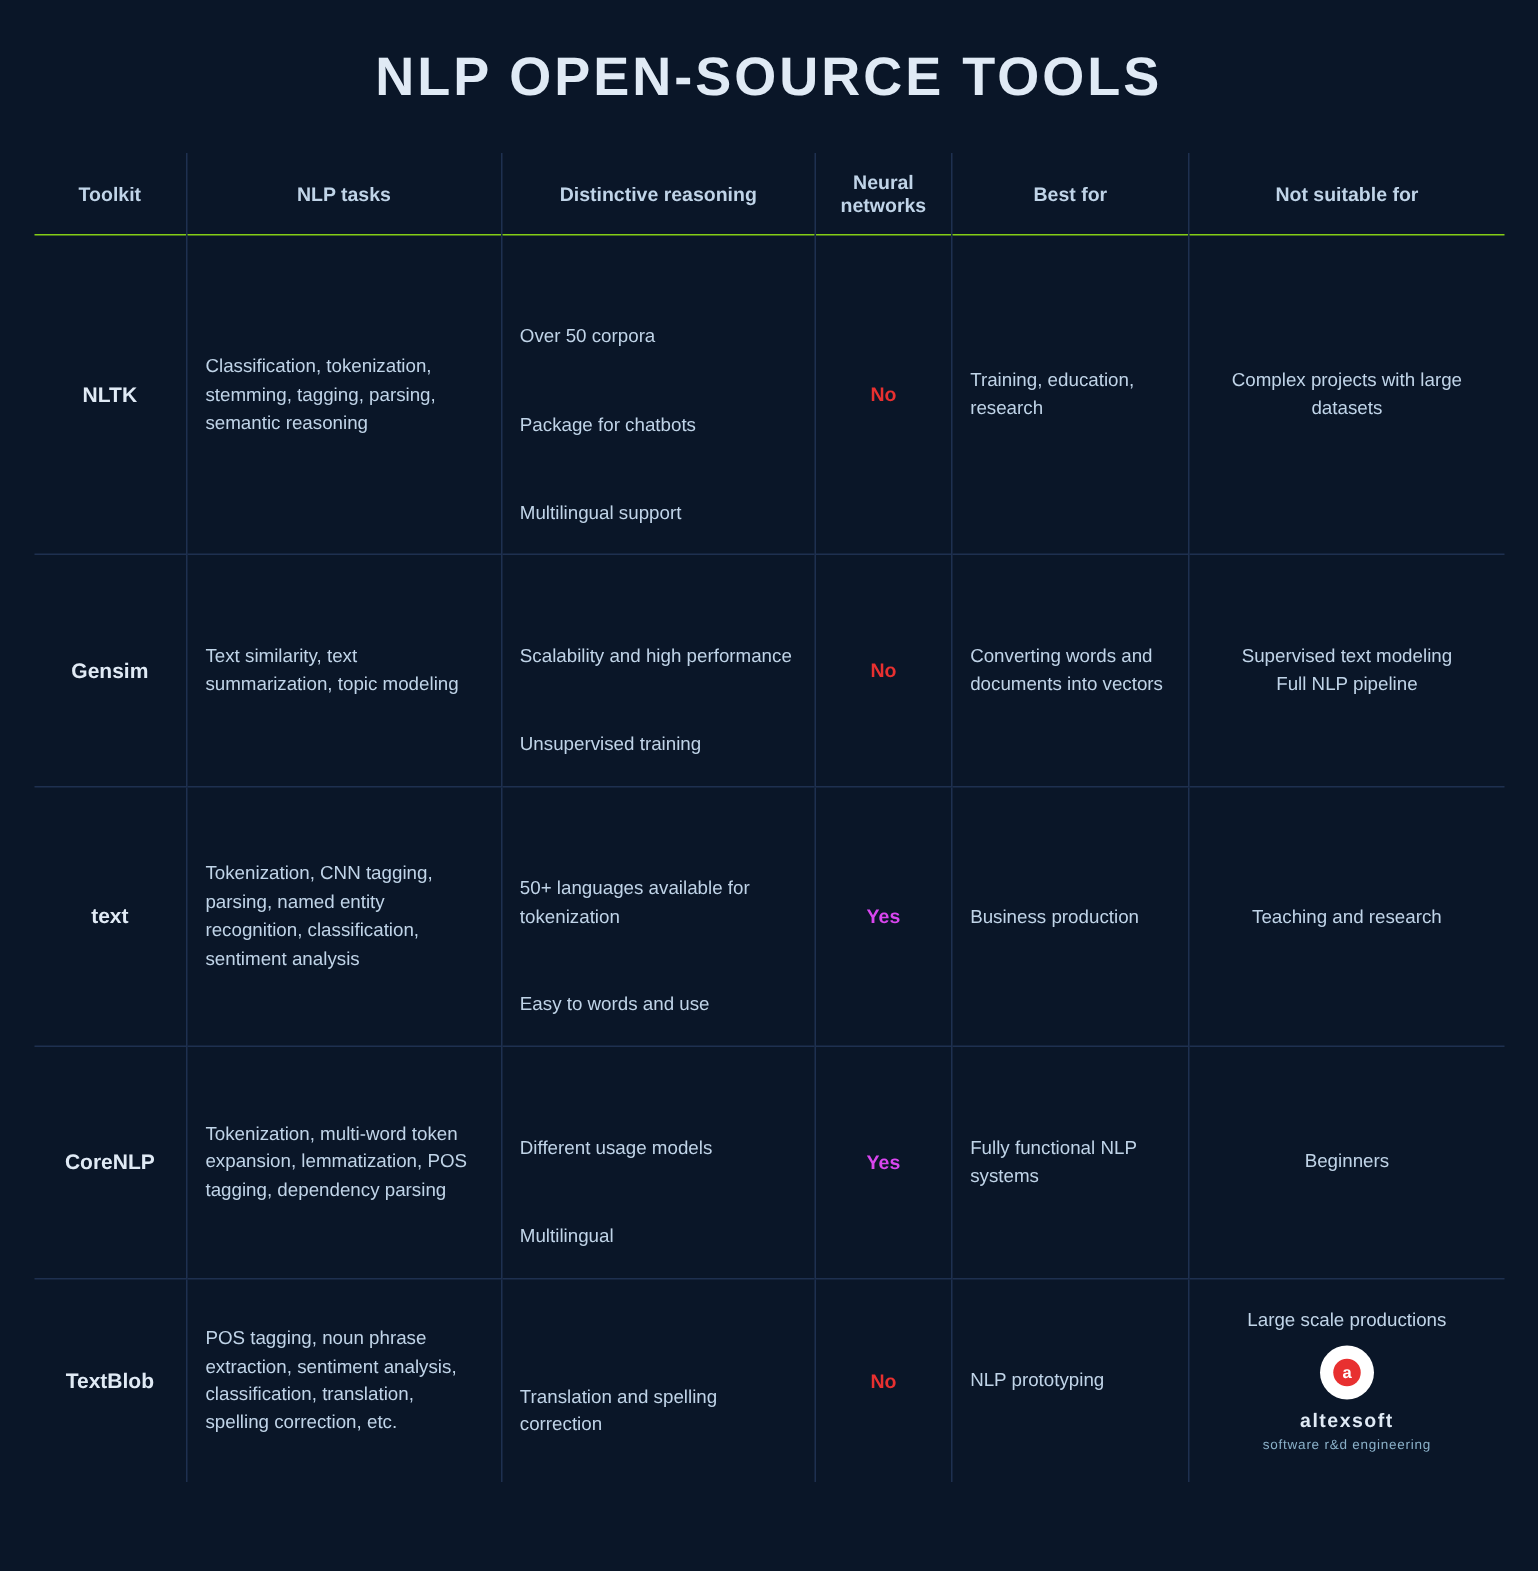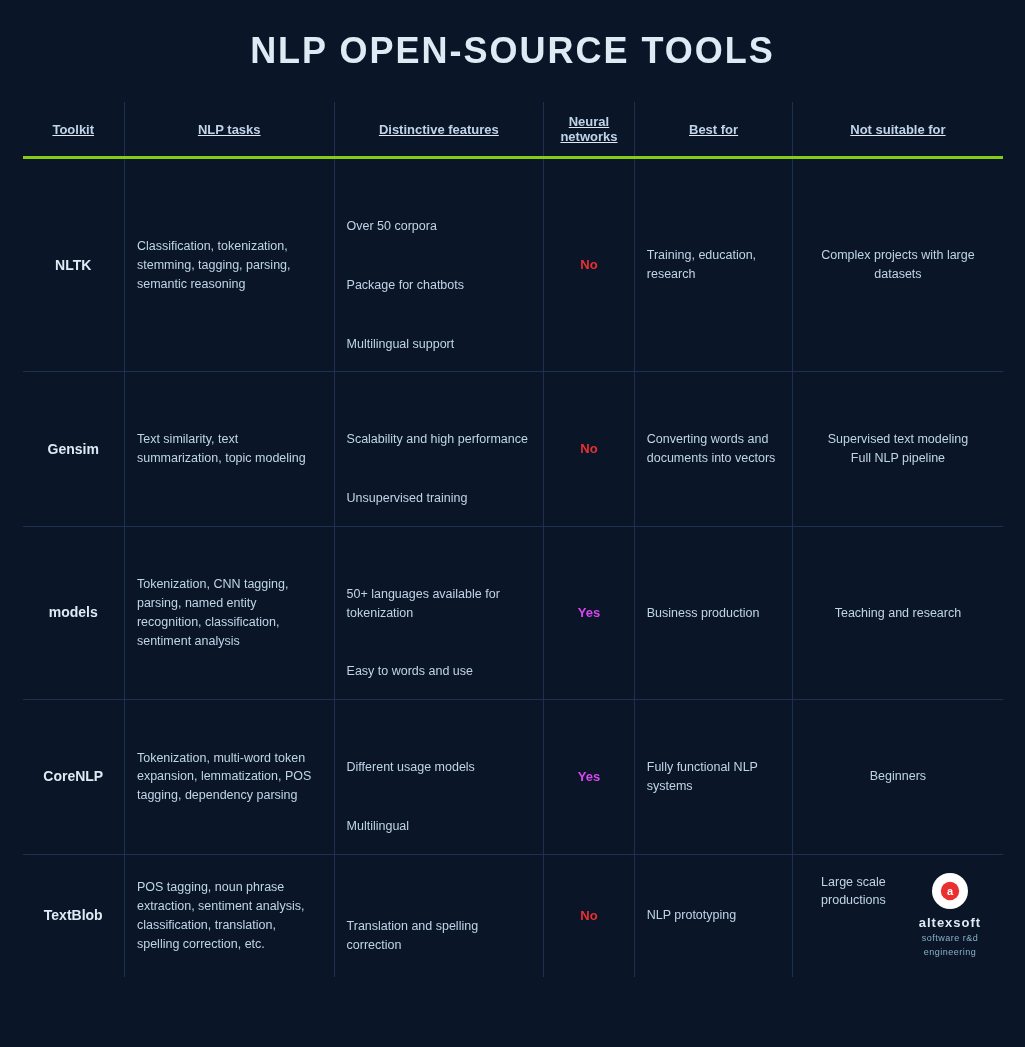--- a/index.html
+++ b/index.html
@@ -22,22 +22,21 @@
       color: #e0eaf5;
       margin-bottom: 30px;
       text-align: left;
     }
     table {
       width: 980px;
       border-collapse: collapse;
       font-size: 13px;
     }
     thead tr {
-      border-bottom: 3px solid #84cc16;
-      text-decoration: underline;
+      border-bottom: 1px solid #84cc16;
     }
     th {
       color: #c0d4e8;
       font-weight: 600;
       font-size: 13px;
       padding: 12px 10px;
       text-align: center;
       vertical-align: middle;
       border-right: 1px solid #1e3050;
     }
@@ -121,35 +120,35 @@
       color: #e0eaf5;
       letter-spacing: 1px;
     }
     .logo-sub {
       font-size: 9px;
       color: #8ab0c8;
       letter-spacing: 0.5px;
     }
     .not-suitable-last {
       display: flex;
-      flex-direction: row;
+      flex-direction: column;
       gap: 8px;
     }
   </style>
 </head>
 <body>
 
 <h1>NLP OPEN-SOURCE TOOLS</h1>
 
 <table>
   <thead>
     <tr>
       <th>Toolkit</th>
       <th>NLP tasks</th>
-      <th>Distinctive features</th>
+      <th>Distinctive reasoning</th>
       <th>Neural<br>networks</th>
       <th>Best for</th>
       <th>Not suitable for</th>
     </tr>
   </thead>
   <tbody id="table-body">
   <tr>
         <td class="col-toolkit">NLTK</td>
         <td class="col-tasks">Classification, tokenization, stemming, tagging, parsing, semantic reasoning</td>
         <td class="col-features">
@@ -175,21 +174,21 @@
         <td class="col-neural"><span class="no">No</span></td>
         <td class="col-best">Converting words and documents into vectors</td>
         <td class="col-notsuitable">
           <div>
             <p>Supervised text modeling</p>
             <p>Full NLP pipeline</p>
           </div>
         </td>
       </tr>
       <tr>
-        <td class="col-toolkit">models</td>
+        <td class="col-toolkit">text</td>
         <td class="col-tasks">Tokenization, CNN tagging, parsing, named entity recognition, classification, sentiment analysis</td>
         <td class="col-features">
           <div class="feature-list">
             <p>50+ languages available for tokenization</p>
             <p>Easy to words and use</p>
           </div>
         </td>
         <td class="col-neural"><span class="yes">Yes</span></td>
         <td class="col-best">Business production</td>
         <td class="col-notsuitable">Teaching and research</td>

